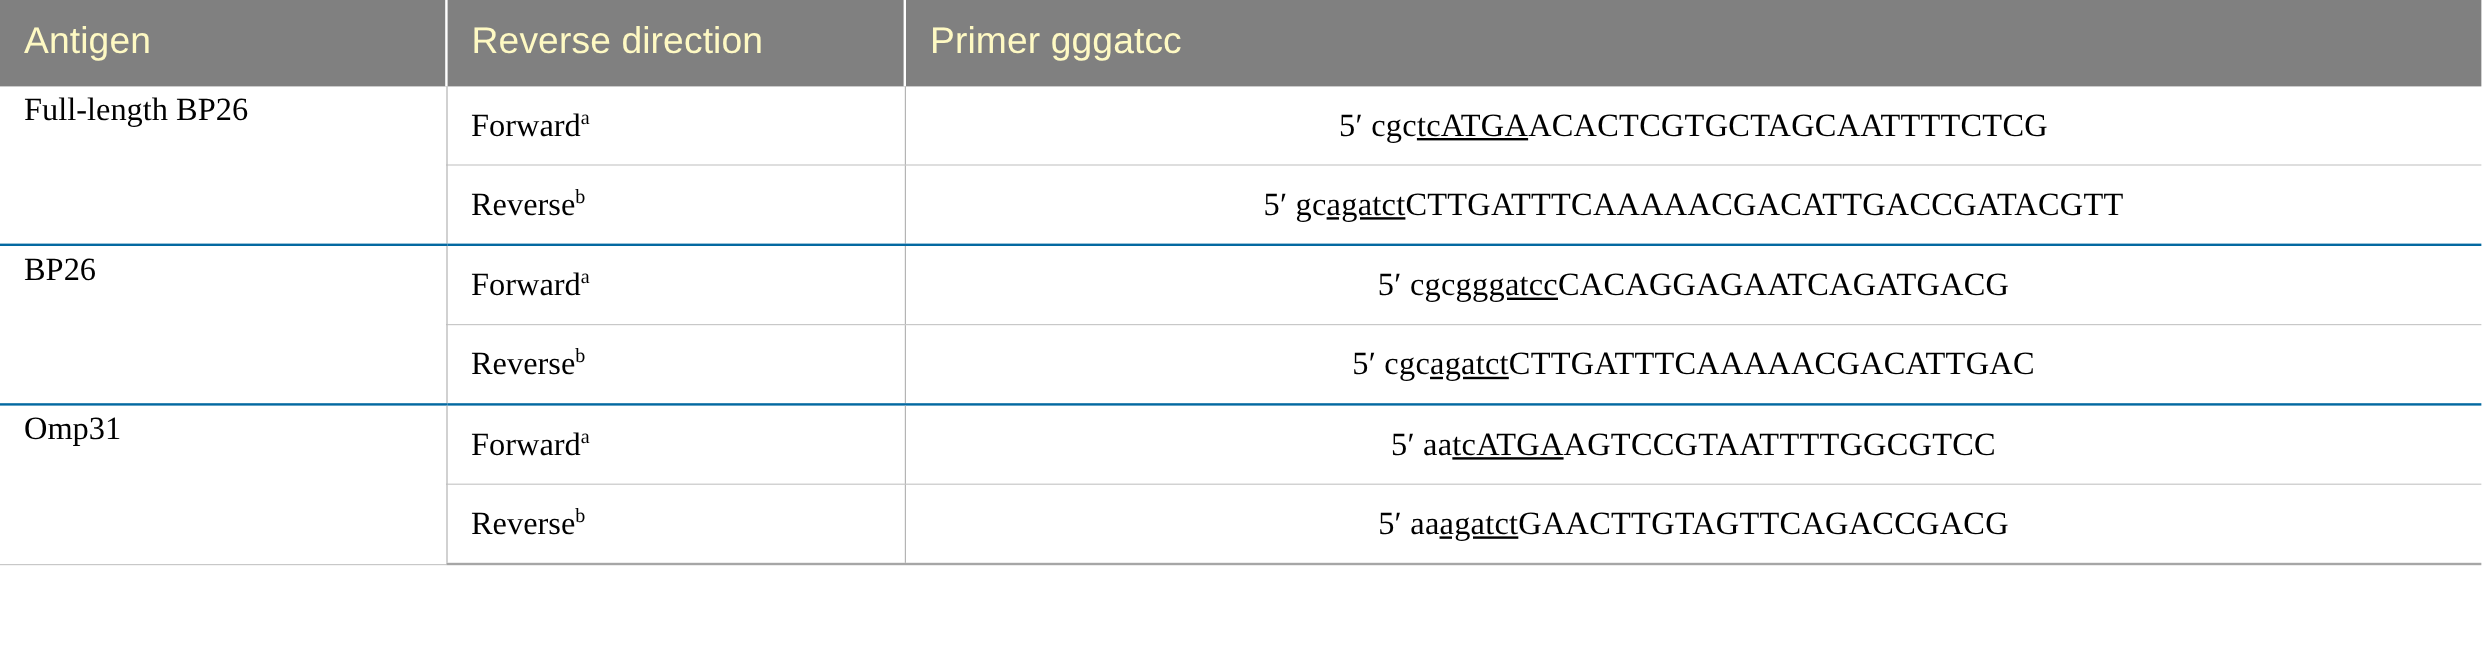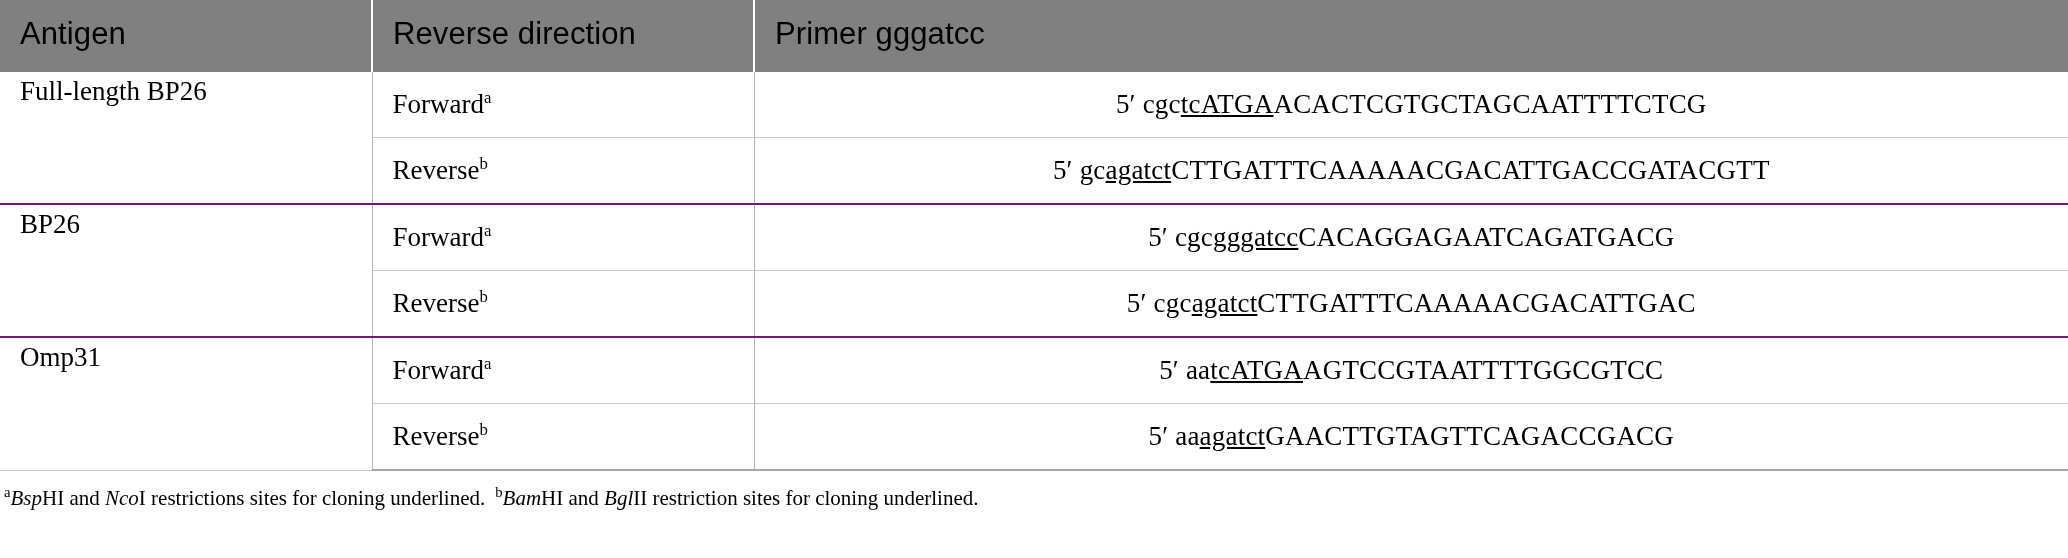--- a/index.html
+++ b/index.html
@@ -22,21 +22,21 @@
     border-collapse: collapse;
     width: 2068px;
     table-layout: fixed;
   }
   col.c-antigen { width: 372px; }
   col.c-dir     { width: 382px; }
   col.c-seq     { width: 1314px; }
 
   thead th {
     background: #808080;
-    color: #000000;
+    color: #fef9c3;
     font-family: "Liberation Sans", "DejaVu Sans", sans-serif;
     font-weight: normal;
     font-size: 31px;
     text-align: left;
     padding: 10px 20px 14px 20px;
     height: 48px;
     vertical-align: middle;
     border-right: 2px solid #ffffff;
     letter-spacing: 0.1px;
   }
@@ -48,21 +48,21 @@
     vertical-align: middle;
     border-bottom: 1px solid #c8c8c8;
     border-right: 1px solid #b4b4b4;
     height: 52px;
     box-sizing: border-box;
     white-space: nowrap;
   }
   tbody td:last-child { border-right: none; text-align: center; }
 
   tbody tr.group-start > td {
-    border-top: 2px solid #701a75;
+    border-top: 2px solid #0369a1;
   }
   tbody tr.first-row > td {
     border-top: none;
   }
   tbody tr:last-child > td {
     border-bottom: 2px solid #a6a6a6;
   }
 
   td.antigen-cell {
     vertical-align: top;
@@ -128,16 +128,13 @@
           <td class="dir-cell">Forward<sup>a</sup></td>
           <td class="seq-cell">5′ aa<span class="u">tcATGA</span>AGTCCGTAATTTTGGCGTCC</td>
         </tr>
         <tr>
           <td class="dir-cell">Reverse<sup>b</sup></td>
           <td class="seq-cell">5′ aa<span class="u">agatct</span>GAACTTGTAGTTCAGACCGACG</td>
         </tr>
       </tbody>
   </table>
 
-  <div class="footnote">
-    <sup>a</sup><i>Bsp</i><span>HI and </span><i>Nco</i><span>I restrictions sites for cloning underlined.</span><span class="fn-gap"></span><sup>b</sup><i>Bam</i><span>HI and </span><i>Bgl</i><span>II restriction sites for cloning underlined.</span>
-  </div>
 </div>
 
 </body></html>

